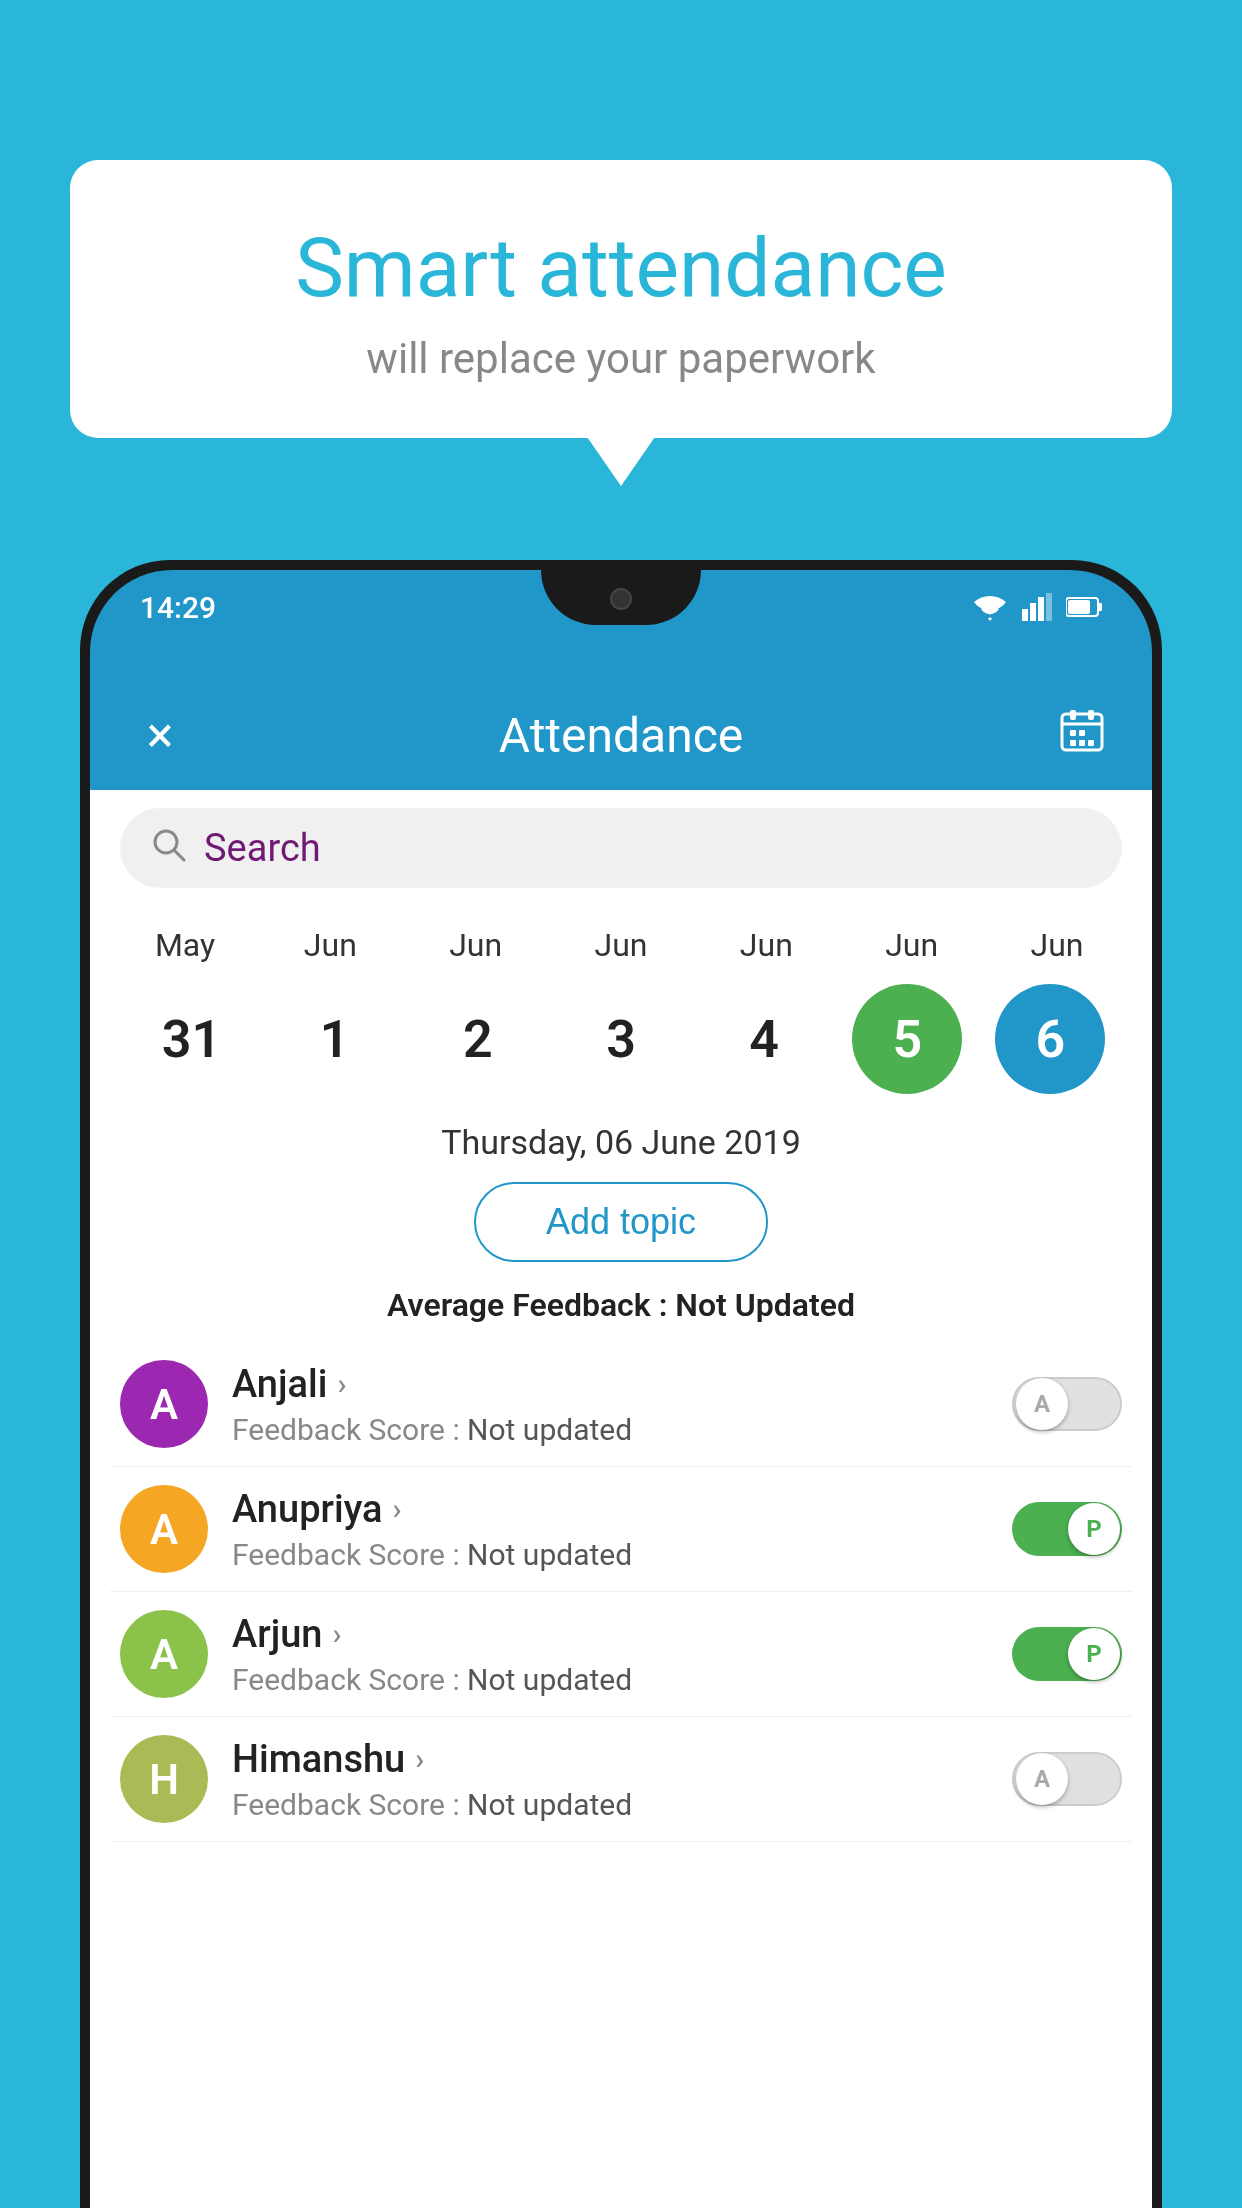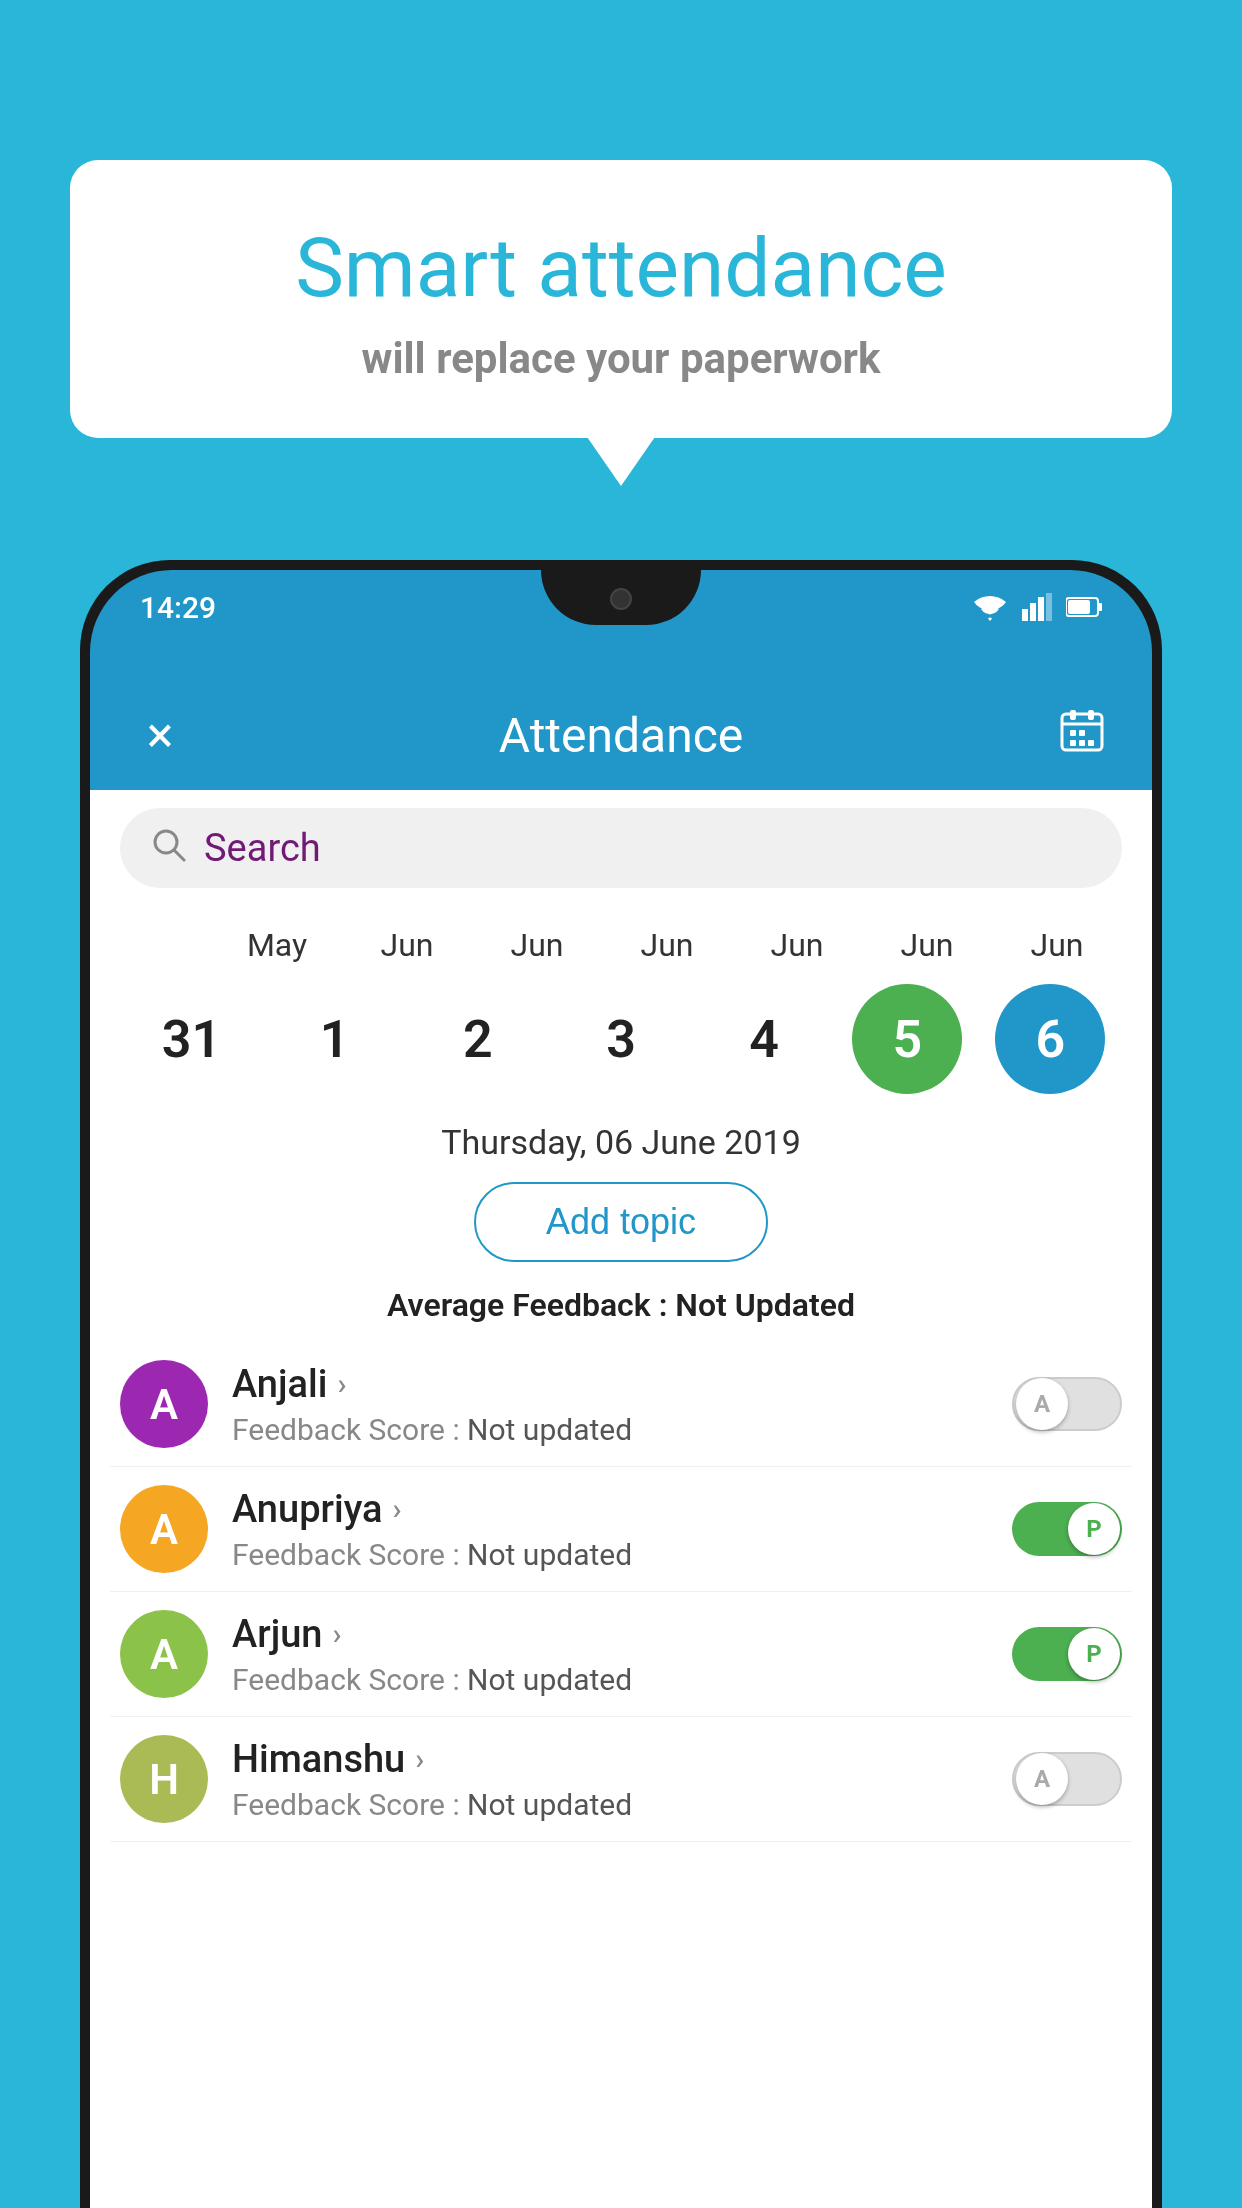--- a/index.html
+++ b/index.html
@@ -45,21 +45,21 @@
     .bubble-title {
       font-size: 82px;
       color: #29b6d8;
       font-weight: 400;
       margin-bottom: 18px;
     }
 
     .bubble-subtitle {
       font-size: 42px;
       color: #888;
-      font-weight: 700;
+      font-weight: 400;
     }
 
     
     .phone-frame {
       position: absolute;
       top: 560px;
       left: 80px;
       right: 80px;
       bottom: 0;
       background: #1a1a1a;
@@ -207,21 +207,21 @@
     }
 
     
     .calendar-strip {
       padding: 20px 30px 10px;
       background: white;
     }
 
     .calendar-row-months {
       display: flex;
-      justify-content: flex-end;
+      justify-content: space-between;
       margin-bottom: 8px;
     }
 
     .calendar-row-dates {
       display: flex;
       justify-content: space-around;
       align-items: center;
     }
 
     .cal-col {

